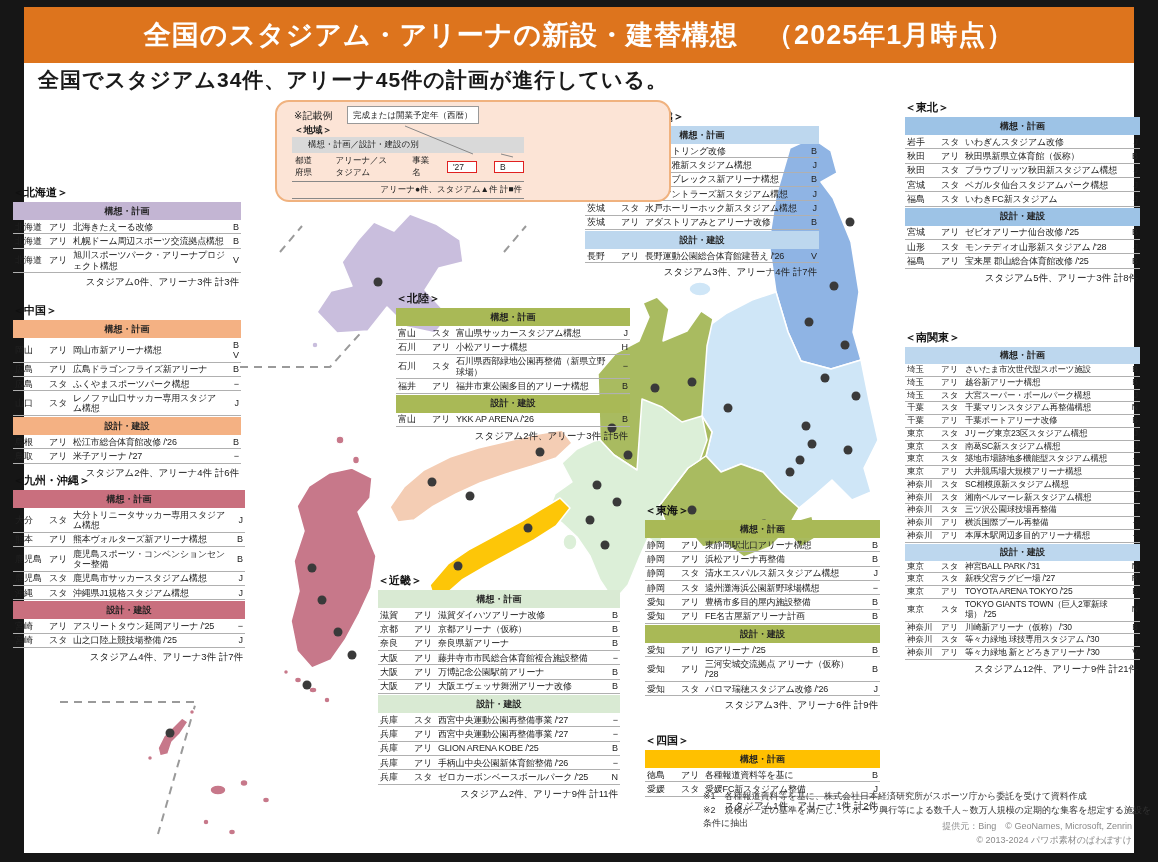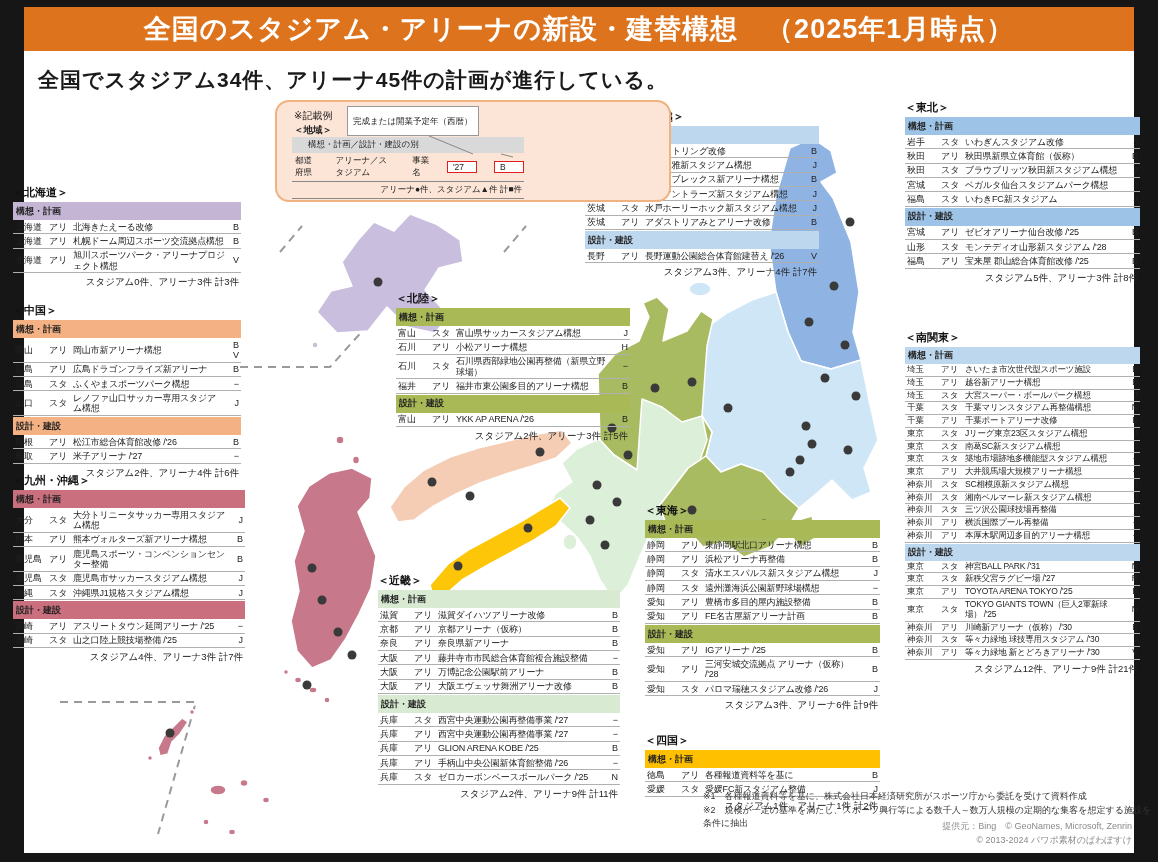--- a/index.html
+++ b/index.html
@@ -1,41 +1,41 @@
 <!DOCTYPE html>
 <html><head>
 <meta charset="utf-8">
 <style>
   html,body{margin:0;padding:0;width:1158px;height:862px;overflow:hidden;background:#161616;position:relative;
     font-family:"Liberation Sans","DejaVu Sans",sans-serif;}
   .page{position:absolute;left:24px;top:7px;width:1110px;height:846px;background:#ffffff;}
-  .title-band{position:absolute;left:24px;top:7px;width:1110px;height:44px;display:flex;align-items:center;justify-content:center;z-index:3;}
+  .title-band{position:absolute;left:24px;top:7px;width:1110px;height:56px;display:flex;align-items:center;justify-content:center;z-index:3;}
   .title-band span{color:#fff;font-weight:bold;font-size:27px;letter-spacing:1px;}
   .subtitle{position:absolute;left:38px;top:66px;z-index:3;font-size:21px;font-weight:bold;color:#1a1a1a;letter-spacing:1px;}
   svg.map{position:absolute;left:0;top:0;z-index:1;}
   svg.map polygon, svg.map ellipse{stroke:#ffffff;stroke-width:1.5;stroke-linejoin:round;}
 
   
   .legend{position:absolute;left:275px;top:100px;width:392px;height:98px;background:#fce4d6;border:2px solid #f0b27f;border-radius:14px;z-index:4;}
   .legend .lbl{position:absolute;left:17px;top:7px;font-size:10px;color:#222;}
   .legend .reg{position:absolute;left:17px;top:22px;font-size:9.5px;font-weight:bold;color:#222;}
   .lg-table{position:absolute;left:15px;top:35px;width:232px;font-size:8.5px;color:#222;}
   .lg-th{background:#d9d9d9;padding:2px 16px;}
   .lg-row{display:flex;align-items:center;padding:2px 0 2px 3px;gap:17px;}
   .lg-box{border:1.5px solid #e02020;background:#fff;padding:0 5px;min-width:18px;text-align:left;}
   .lg-tot{border-top:1px solid #888;border-bottom:1px solid #888;padding:2px 2px;text-align:right;}
-  .callout{position:absolute;background:#fff;border:1px solid #999;color:#222;font-size:8.5px;padding:8px 5px;line-height:1.45;}
+  .callout{position:absolute;background:#fff;border:1px solid #999;color:#222;font-size:8.5px;padding:2px 5px;line-height:1.45;}
   .co-year{left:70px;top:4px;}
   .co-sports{left:236px;top:2px;width:150px;}
   .lg-lines{position:absolute;left:0;top:0;}
 
   
   .rtable{position:absolute;z-index:2;font-size:9px;color:#222;}
   .rt-title{font-size:11px;font-weight:bold;color:#111;margin-bottom:2px;}
-  .sec{font-size:9px;font-weight:bold;color:#222;padding:2.5px 3px;margin-top:1px;}
+  .sec{font-size:9px;font-weight:bold;color:#222;padding:2.5px 3px;margin-top:1px;text-align:center;}
   .row{display:flex;align-items:center;border-bottom:1px solid #b0b0b0;padding:1.5px 2px;line-height:1.15;}
   .pref{width:34px;flex:none;}
   .typ{width:24px;flex:none;}
   .nm{flex:1;letter-spacing:-0.2px;}
   .sp{width:14px;flex:none;text-align:right;}
   .tot{text-align:right;font-size:9.5px;padding:3px 2px 0 0;color:#222;}
   .dense .row{padding:1px 2px;font-size:8.5px;}
   .dense .sec{padding:2px 3px;}
 
   .footnotes{position:absolute;left:703px;top:790px;z-index:3;font-size:9px;color:#333;line-height:1.5;}

